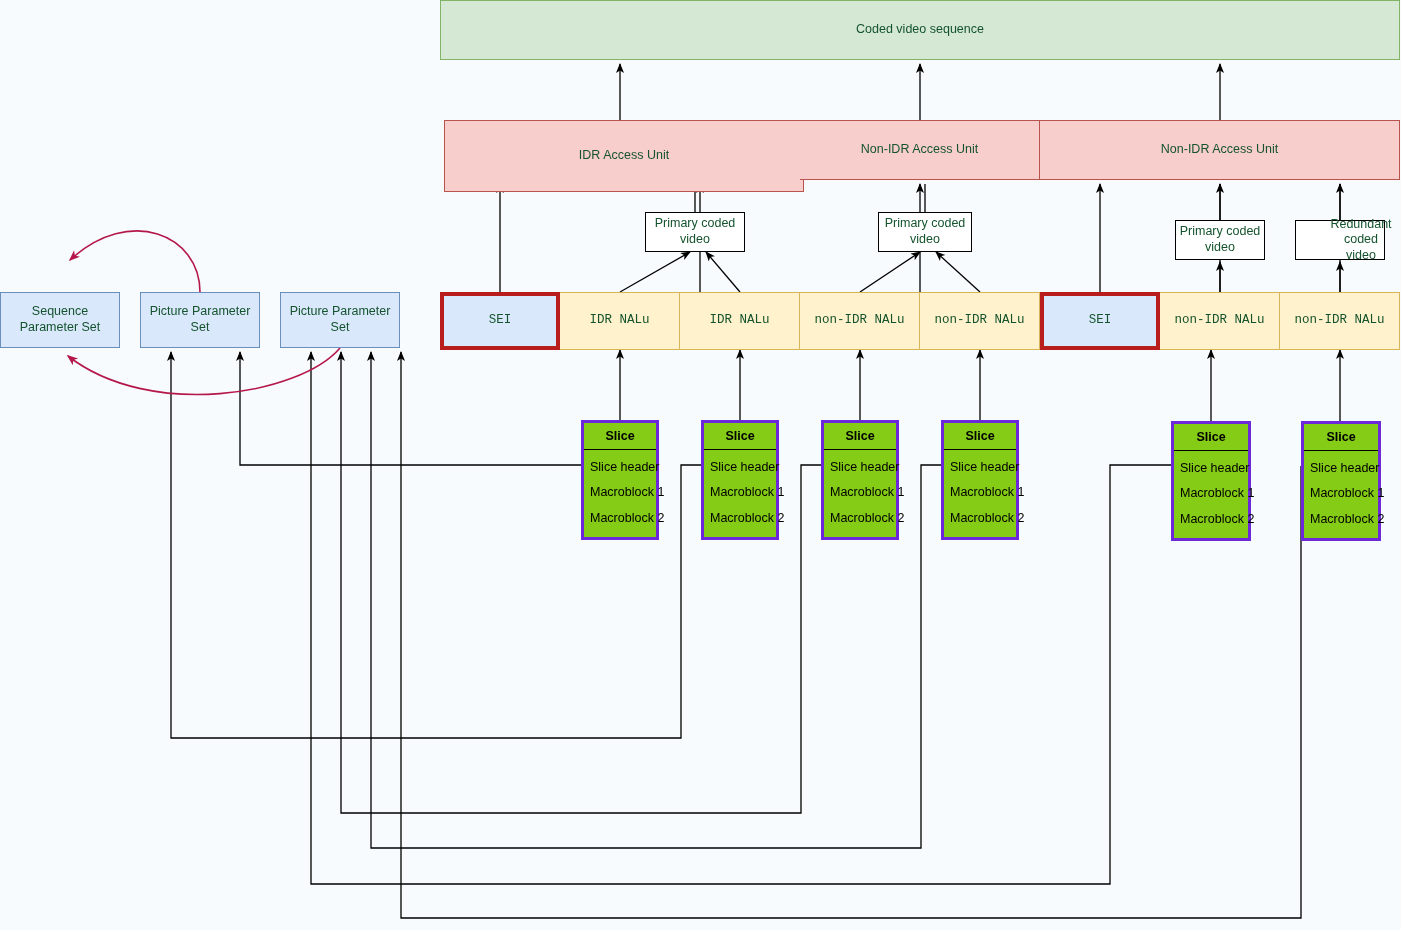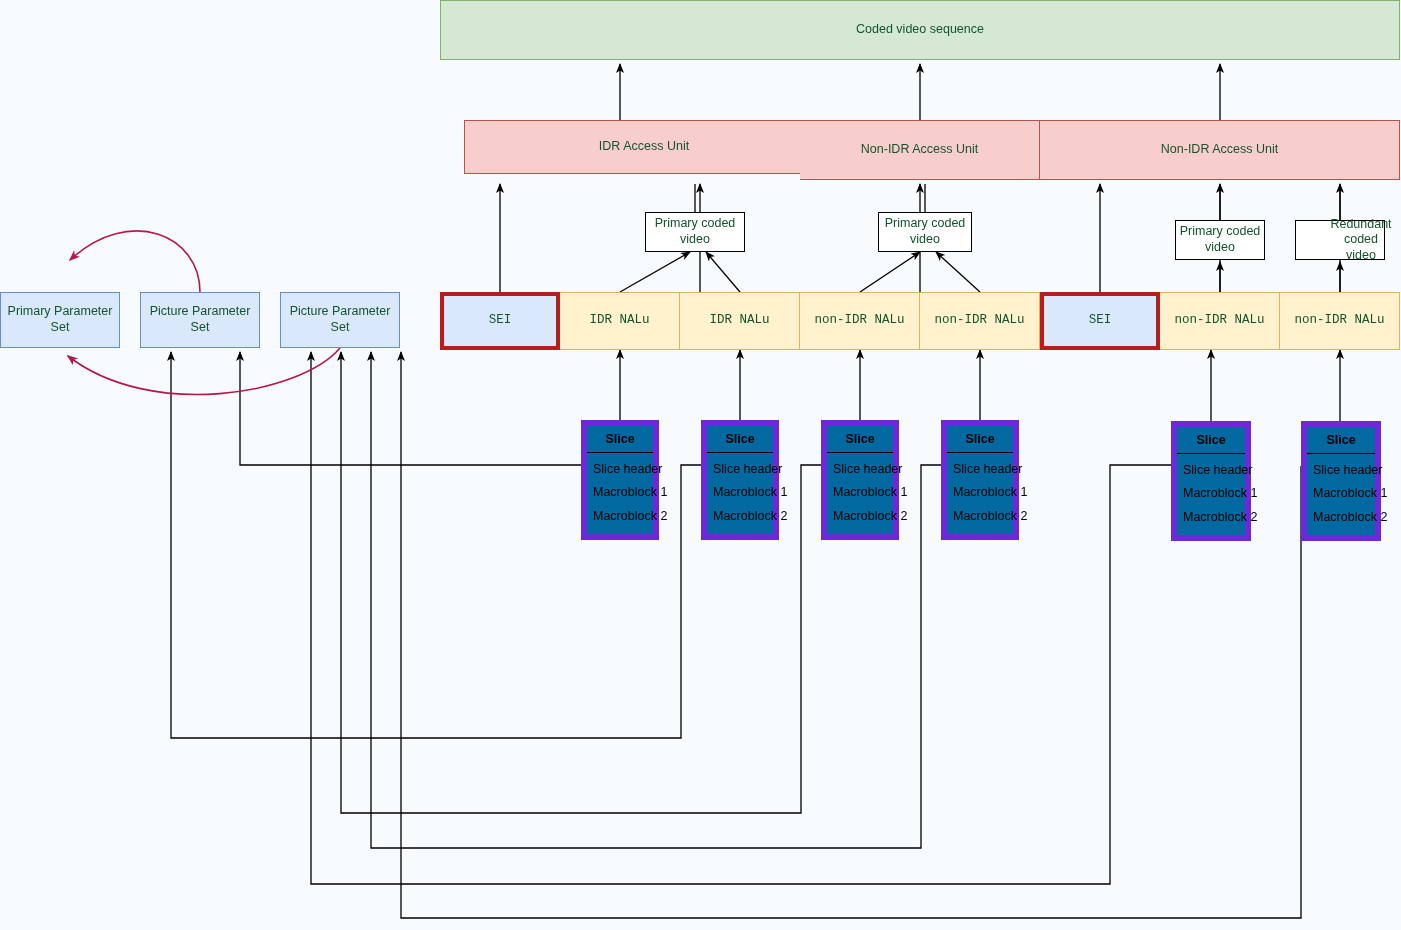--- a/index.html
+++ b/index.html
@@ -24,21 +24,21 @@
   }
   .cvs{background:#d5e8d4;border:1px solid #82b366;}
   .au{background:#f8cecc;border:1px solid #b85450;border-left-width:0;}
   .au.first{border-left-width:1px;}
   .nalu{background:#fff2cc;border:1px solid #d6b656;border-left-width:0;font-family:Liberation Mono, monospace;}
   .sei{background:#dae8fc;border:4px solid #b91c1c;font-family:Liberation Mono, monospace;}
   .pset{background:#dae8fc;border:1px solid #6c8ebf;}
   .plain{background:#ffffff;border:1px solid #000;}
   .slice{
     position:absolute;box-sizing:border-box;
-    background:#0369a1;border:6px solid #6d28d9;
+    background:#84cc16;border:3px solid #6d28d9;
     z-index:5;display:flex;flex-direction:column;
     font-size:12.5px;
   }
   .slice .title{
     height:26px;display:flex;align-items:center;justify-content:center;
     font-weight:bold;border-bottom:1px solid #000;font-size:12.5px;
   }
   .slice .body{
     flex:1;display:flex;flex-direction:column;justify-content:space-around;
     padding:4px 6px 6px 6px;
@@ -111,21 +111,21 @@
     <g stroke="#b5174a" stroke-width="1.6" fill="none">
       <path d="M200,292 C200,235 130,205 70,260" marker-end="url(#ahr)"></path>
       <path d="M340,348 C300,395 150,420 68,356" marker-end="url(#ahr)"></path>
     </g>
   </svg>
 
   <div class="box cvs" style="left:440px;top:0px;width:960px;height:60px;">
     <span>Coded video sequence</span>
   </div>
 
-  <div class="box au first" style="left:464px;top:120px;width:360px;height:54px;">
+  <div class="box au first" style="left:444px;top:120px;width:360px;height:72px;">
     <span>IDR Access Unit</span>
   </div>
   <div class="box au" style="left:800px;top:120px;width:240px;height:60px;">
     <span>Non-IDR Access Unit</span>
   </div>
   <div class="box au" style="left:1040px;top:120px;width:360px;height:60px;">
     <span>Non-IDR Access Unit</span>
   </div>
 
   <div class="box plain" style="left:645px;top:212px;width:100px;height:40px;">
@@ -160,21 +160,21 @@
     <span>SEI</span>
   </div>
   <div class="box nalu" style="left:1160px;top:292px;width:120px;height:58px;">
     <span>non-IDR NALu</span>
   </div>
   <div class="box nalu" style="left:1280px;top:292px;width:120px;height:58px;">
     <span>non-IDR NALu</span>
   </div>
 
   <div class="box pset" style="left:0px;top:292px;width:120px;height:56px;">
-    <span>Primary Parameter Set</span>
+    <span>Sequence Parameter Set</span>
   </div>
   <div class="box pset" style="left:140px;top:292px;width:120px;height:56px;">
     <span>Picture Parameter Set</span>
   </div>
   <div class="box pset" style="left:280px;top:292px;width:120px;height:56px;">
     <span>Picture Parameter Set</span>
   </div>
 
   <div class="slice" style="left:581px;top:420px;width:78px;height:120px;">
     <div class="title">Slice</div>

